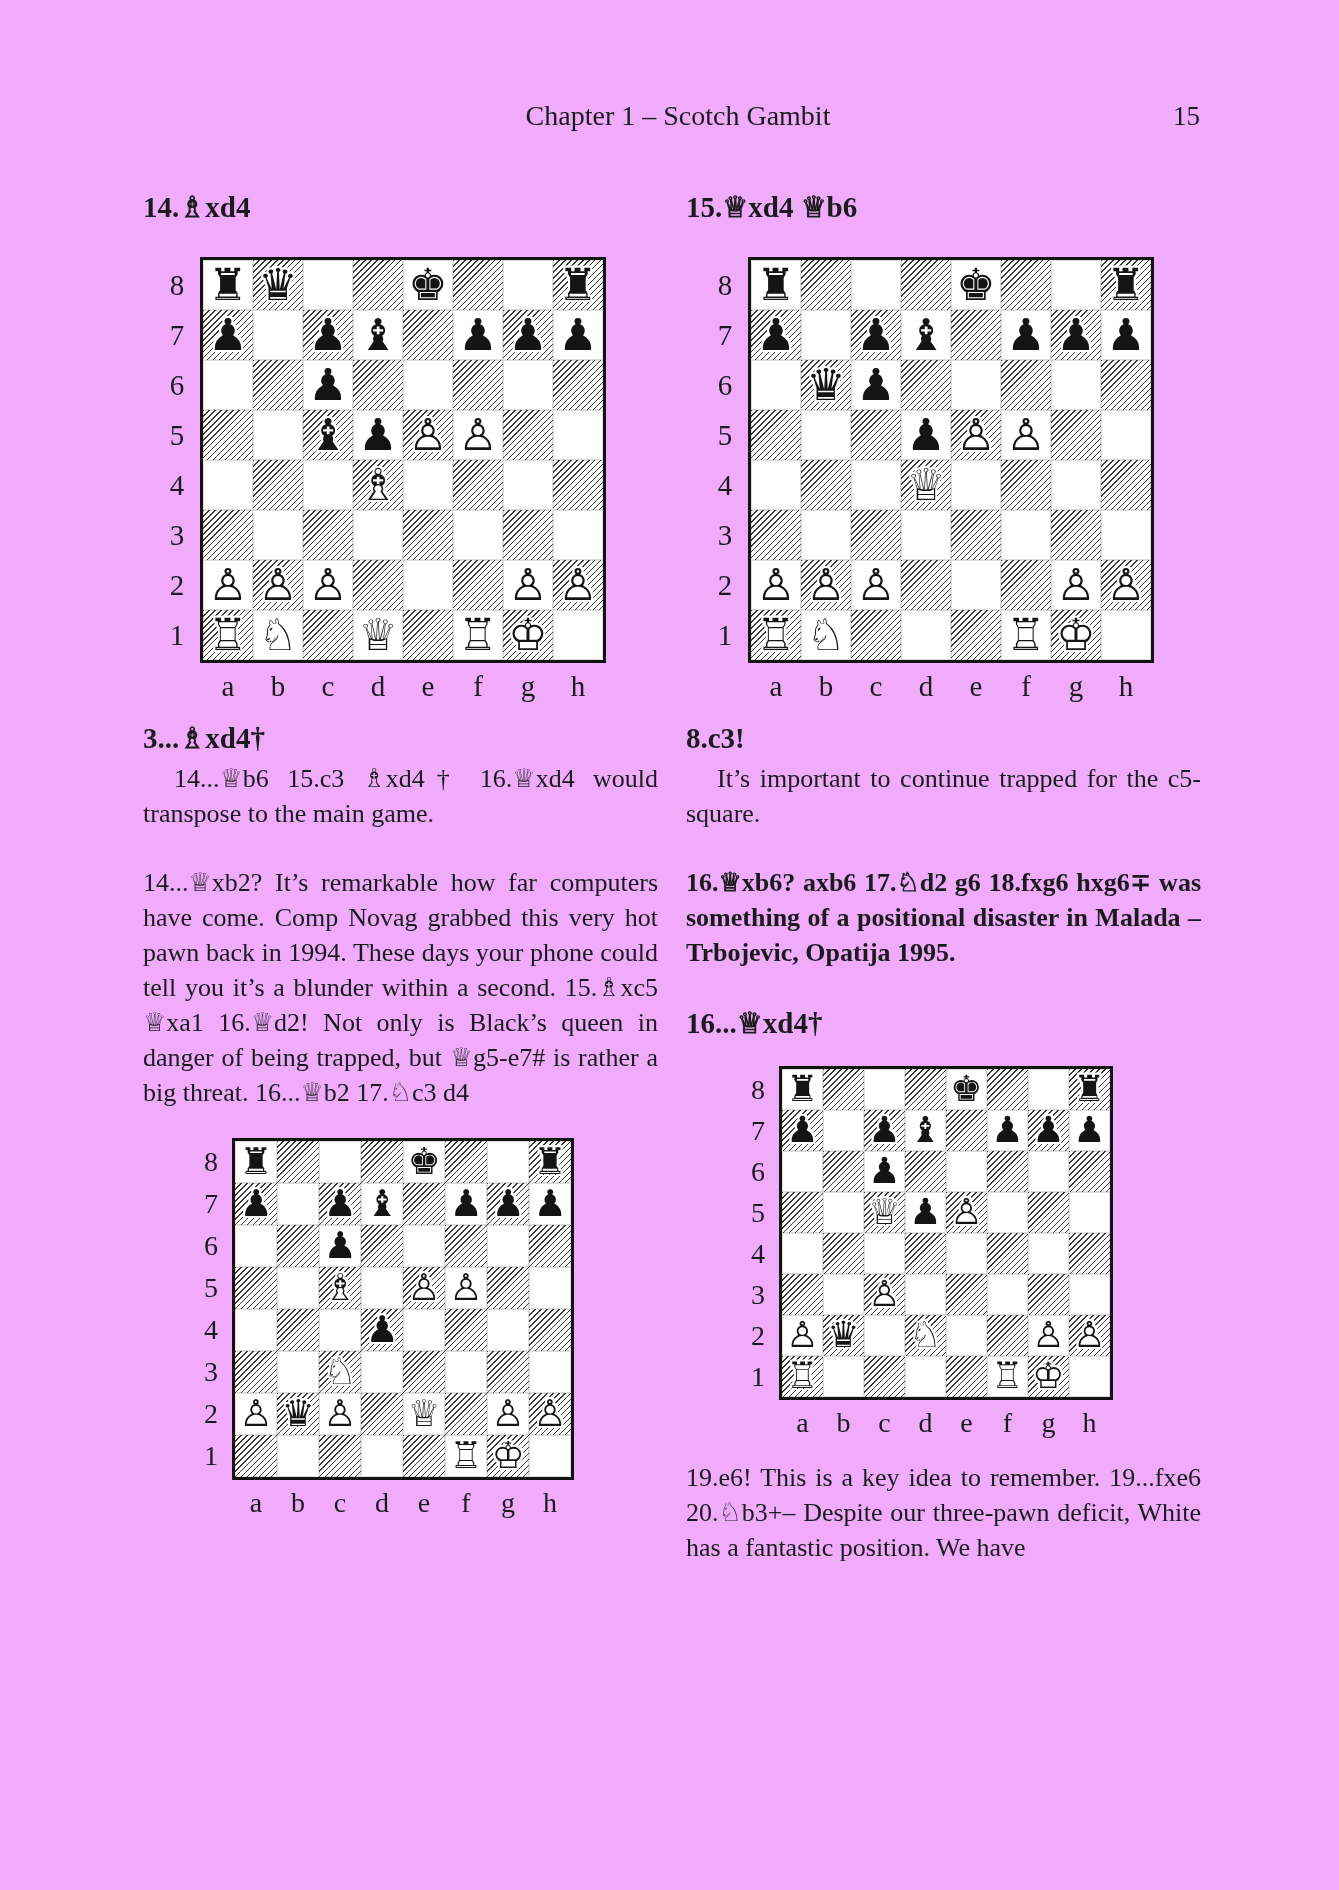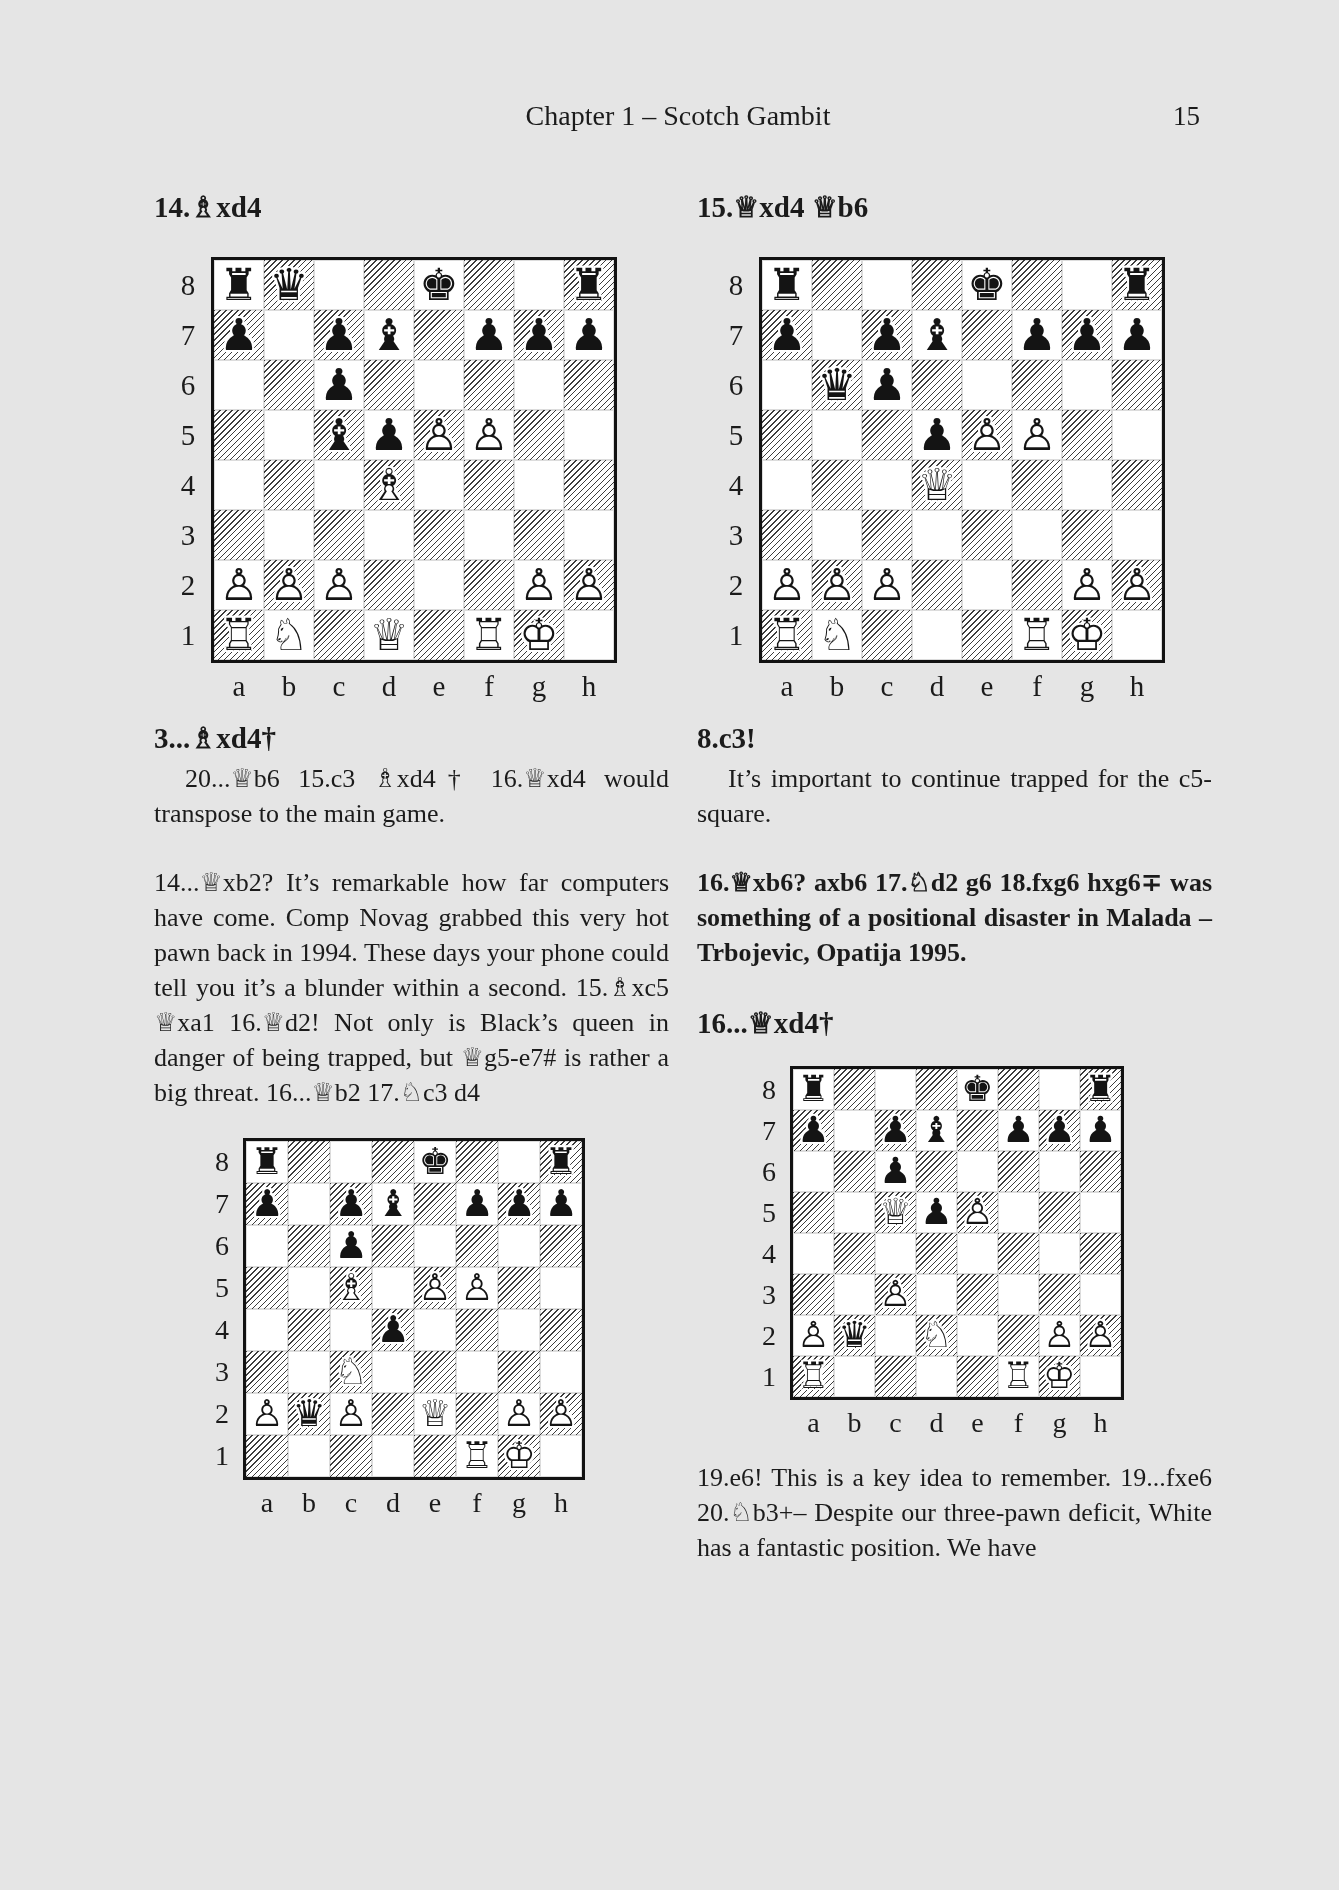--- a/index.html
+++ b/index.html
@@ -1,22 +1,22 @@
 <!DOCTYPE html>
 <html><head>
 <meta charset="utf-8">
 <style>
   html,body{margin:0;padding:0;background:#ffffff;}
-  .page{position:relative;width:1339px;height:1890px;background:#e5e5e5;overflow:hidden;
+  .page{position:relative;width:1339px;height:1890px;background:#f0abfc;overflow:hidden;
         font-family:"Liberation Serif","DejaVu Serif",serif;color:#1b1b1b;}
   .header{position:absolute;top:100px;left:143px;width:1070px;height:34px;}
   .header .title{text-align:center;font-size:28px;line-height:32px;}
   .header .pageno{position:absolute;right:13px;top:0;font-size:27px;line-height:32px;text-align:center;}
 
-  .cols{position:absolute;top:190px;left:154px;width:1070px;display:flex;gap:28px;}
+  .cols{position:absolute;top:190px;left:143px;width:1070px;display:flex;gap:28px;}
   .col{width:515px;}
 
   .mh{font-weight:bold;font-size:29px;line-height:34px;}
   p.txt{font-size:26px;line-height:35px;text-align:justify;margin:0;}
   p.ind{text-indent:31px;}
 
   
   .diagram{--sq:50px;--labfs:29px;}
   .diagram.small{--sq:42px;--labfs:28px;}
   .dg-top{display:flex;}
@@ -266,21 +266,21 @@
             <div>b</div>
             <div>c</div>
             <div>d</div>
             <div>e</div>
             <div>f</div>
             <div>g</div>
             <div>h</div>
           </div>
         </div>
       <div class="mh" style="margin-top:18px;">3...♗xd4†</div>
-      <p class="txt ind" style="margin-top:6px;">20...♕b6 15.c3 ♗xd4† 16.♕xd4 would transpose to the main game.</p>
+      <p class="txt ind" style="margin-top:6px;">14...♕b6 15.c3 ♗xd4† 16.♕xd4 would transpose to the main game.</p>
       <p class="txt" style="margin-top:34px;">14...♕xb2? It’s remarkable how far computers have come. Comp Novag grabbed this very hot pawn back in 1994. These days your phone could tell you it’s a blunder within a second. 15.♗xc5 ♕xa1 16.♕d2! Not only is Black’s queen in danger of being trapped, but ♕g5-e7# is rather a big threat. 16...♕b2 17.♘c3 d4</p>
       <div class="diagram small" style="margin-top:28px;margin-left:47px;">
           <div class="dg-top">
             <div class="ranks">
               <div>8</div>
               <div>7</div>
               <div>6</div>
               <div>5</div>
               <div>4</div>
               <div>3</div>

